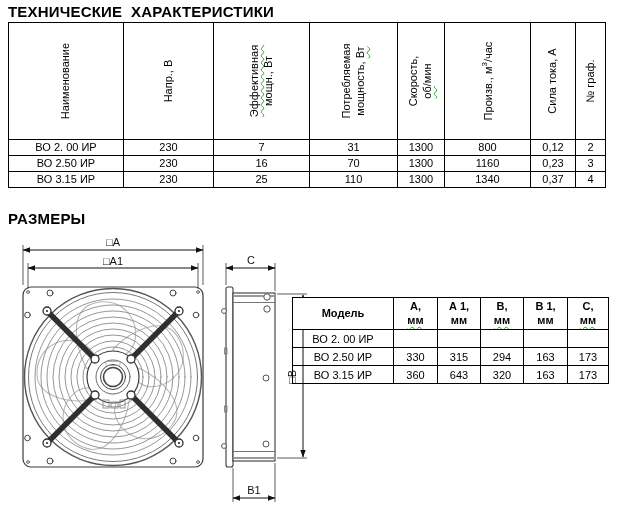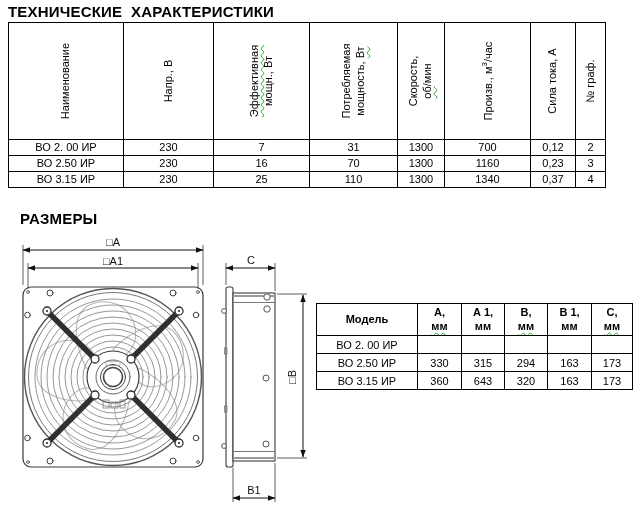--- a/index.html
+++ b/index.html
@@ -5,37 +5,37 @@
   html,body{margin:0;padding:0;background:#fff;}
   body{
     position:relative;width:634px;height:514px;overflow:hidden;
     font-family:"Liberation Sans",sans-serif;color:#000;
   }
   .doc-title{
     position:absolute;font-weight:bold;font-size:15px;white-space:pre;
     letter-spacing:.2px;color:#000;text-align:center;
   }
   #title-spec{left:8px;top:3px;}
-  #title-dims{left:8px;top:210px;margin-left:12px;}
+  #title-dims{left:8px;top:210px;}
 
   
   table{border-collapse:collapse;table-layout:fixed;position:absolute;}
   th,td{border:1px solid #000;padding:0;text-align:center;overflow:hidden;}
 
   #spec-table{left:8px;top:22px;width:597px;}
   #spec-table th{height:116px;position:relative;font-weight:normal;background:#fff;}
   #spec-table td{height:15px;font-size:11px;line-height:13px;}
   .vt{
     position:absolute;left:50%;top:50%;
     transform:translate(-50%,-50%) rotate(-90deg);
     width:110px;text-align:center;font-size:11px;line-height:1.25;white-space:nowrap;
   }
   .vt sup{font-size:8px;}
 
-  #dim-table{left:316px;top:297px;width:316px;margin-top:6px;}
+  #dim-table{left:292px;top:297px;width:316px;}
   #dim-table th{height:31px;font-size:11px;font-weight:bold;line-height:1.25;background:#fff;}
   #dim-table td{height:17px;font-size:11px;}
 
   .sq{
     text-decoration-line:underline;
     text-decoration-style:wavy;
     text-decoration-color:#1fae1f;
     text-decoration-thickness:1px;
     text-underline-offset:2px;
   }
@@ -89,21 +89,21 @@
         </th>
     </tr>
   </thead>
   <tbody>
     <tr>
       <td>ВО 2. 00 ИР</td>
       <td>230</td>
       <td>7</td>
       <td>31</td>
       <td>1300</td>
-      <td>700</td>
+      <td>800</td>
       <td>0,12</td>
       <td>2</td>
     </tr>
     <tr>
       <td>ВО 2.50 ИР</td>
       <td>230</td>
       <td>16</td>
       <td>70</td>
       <td>1300</td>
       <td>1160</td>

